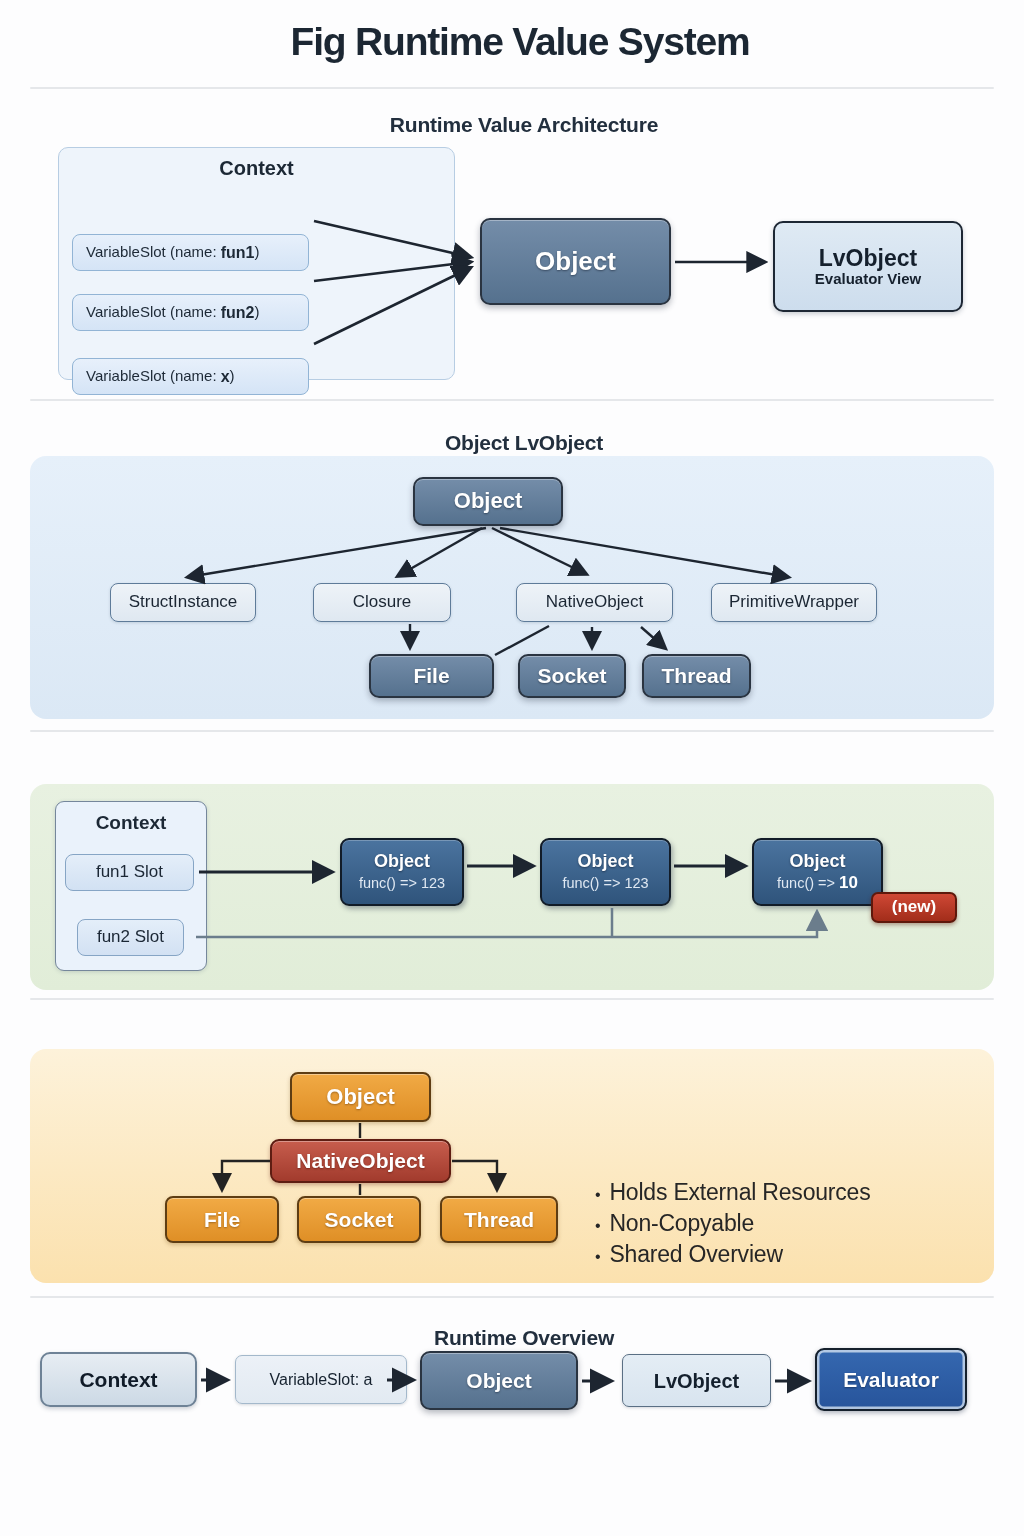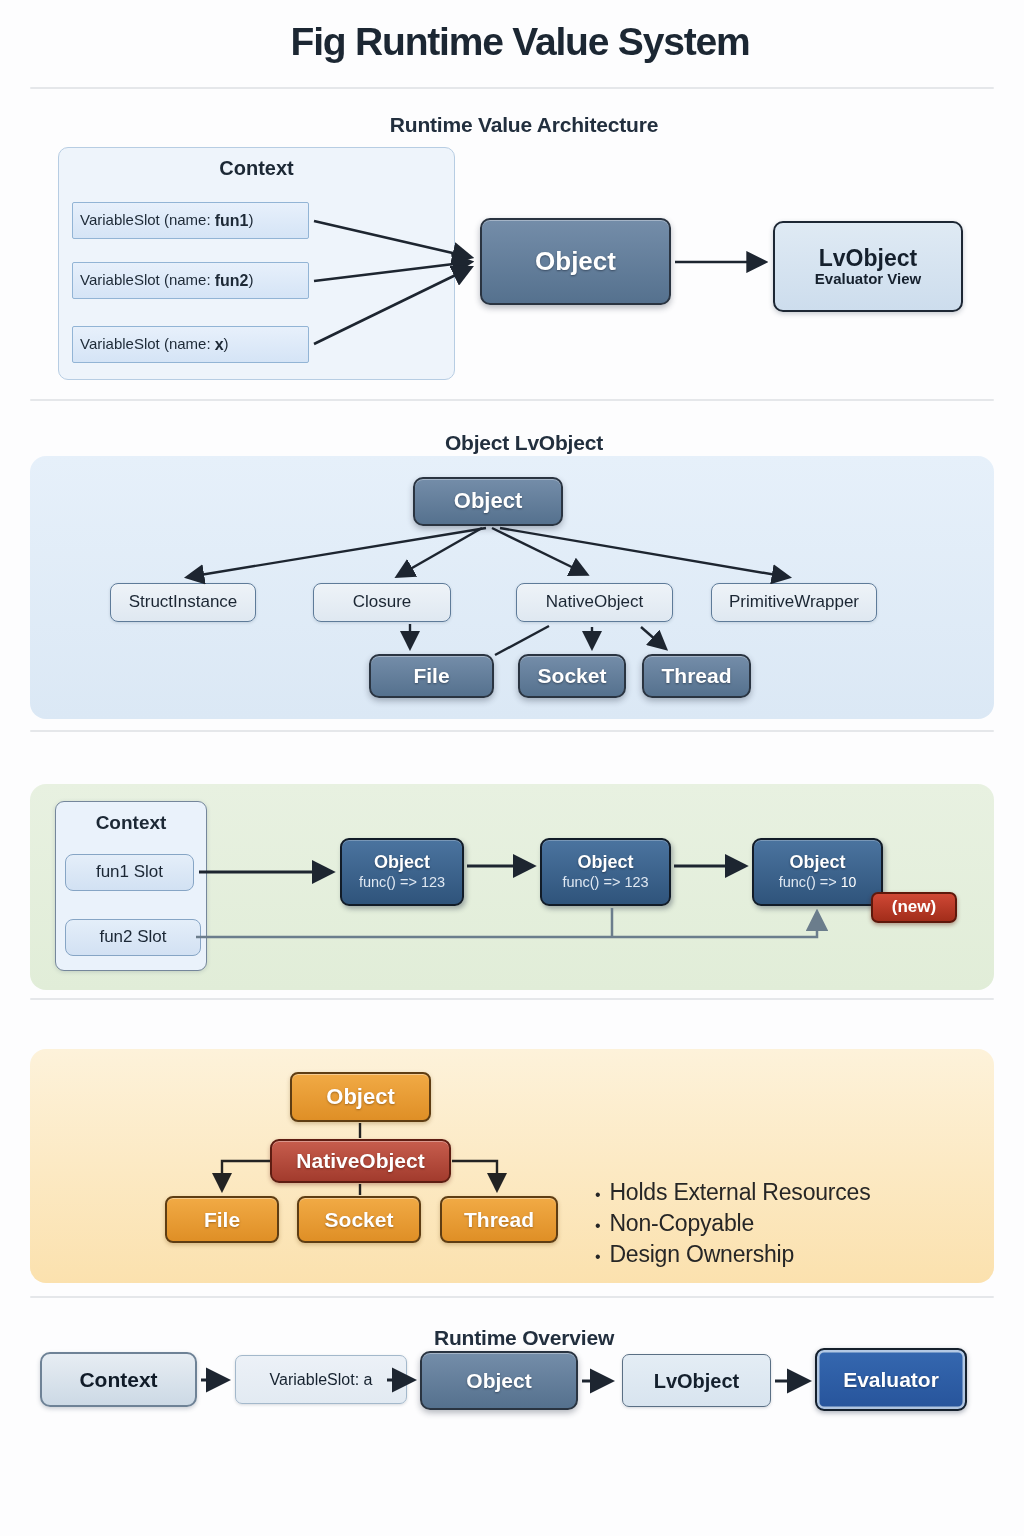--- a/index.html
+++ b/index.html
@@ -34,42 +34,42 @@
     box-shadow:0 3px 6px rgba(30,40,60,.32), inset 0 1px 0 rgba(255,255,255,.35);
     text-shadow:0 1px 2px rgba(20,30,45,.5);
   }
   .lightbox{
     background:linear-gradient(180deg,#eef3f8,#dfe8f1);
     border:1.5px solid #5e7b99;border-radius:8px;color:#1b2633;font-size:17px;
     box-shadow:0 1px 3px rgba(50,70,95,.18);
   }
   .slot{
     background:linear-gradient(180deg,#e7f0fb,#d5e4f6);
-    border:1.5px solid #92b4d5;border-radius:2px;color:#1d2936;
-    justify-content:flex-start;padding-left:7px;font-size:15px;
+    border:1.5px solid #92b4d5;border-radius:8px;color:#1d2936;
+    justify-content:flex-start;padding-left:13px;font-size:15px;margin-top:32px;
   }
   .slot b{font-weight:700;font-size:16px;margin-left:4px}
   .ctxpanel{
     background:#eaf2fb;border:1.5px solid #7c8fa3;border-color:#75879b;border-radius:9px;
     box-shadow:0 1px 4px rgba(60,80,100,.2);
   }
   .ctxtitle{position:absolute;width:100%;text-align:center;font-weight:700;color:#1c2835}
   .bslot{
     background:linear-gradient(180deg,#e4eef9,#d2e1f3);
     border:1.5px solid #86a5c5;border-radius:8px;color:#1b2735;font-size:17px;
   }
   .bind{
     background:linear-gradient(180deg,#4b749f,#2f547b);
     border:2px solid #121c28;border-radius:9px;flex-direction:column;color:#fff;
     box-shadow:2px 3px 5px rgba(30,40,60,.35), inset 0 1px 0 rgba(255,255,255,.25);
     gap:2px;
   }
   .bind .t{font-weight:700;font-size:18px;text-shadow:0 1px 2px rgba(10,20,35,.5)}
   .bind .d{font-size:14.5px;color:#dfe8f2}
-  .bind .d b{font-size:14px;color:#fff;font-weight:400}
+  .bind .d b{font-size:17px;color:#fff;font-weight:700}
   .lvbox{
     background:linear-gradient(180deg,#dfeaf4,#cddded);
     border:2.5px solid #1d2734;border-radius:10px;flex-direction:column;color:#15202d;
     box-shadow:0 2px 5px rgba(40,55,75,.25);
   }
   .badge{
     background:linear-gradient(180deg,#cf4835,#a22d1a);
     border:2px solid #5e180b;border-radius:7px;color:#fff;font-weight:700;font-size:17px;
     box-shadow:0 2px 4px rgba(90,25,10,.4);z-index:5;
   }
@@ -161,21 +161,21 @@
   <div class="box steel" style="left:518px;top:654px;width:108px;height:44px;font-size:21px">Socket</div>
   <div class="box steel" style="left:642px;top:654px;width:109px;height:44px;font-size:21px">Thread</div>
 
   <div class="hr" style="top:730px"></div>
 
   <div class="panel p3"></div>
 
   <div class="abs ctxpanel" style="left:55px;top:801px;width:152px;height:170px"></div>
   <div class="ctxtitle" style="left:55px;top:812px;width:152px;font-size:19px">Context</div>
   <div class="box bslot" style="left:65px;top:854px;width:129px;height:37px">fun1 Slot</div>
-  <div class="box bslot" style="left:65px;top:919px;width:136px;height:37px">fun2 Slot</div>
+  <div class="box bslot" style="left:77px;top:919px;width:107px;height:37px">fun2 Slot</div>
 
   <div class="box bind" style="left:340px;top:838px;width:124px;height:68px">
     <span class="t">Object</span>
     <span class="d"><span>func() =&gt; 123</span><b></b></span>
   </div>
   <div class="box bind" style="left:540px;top:838px;width:131px;height:68px">
     <span class="t">Object</span>
     <span class="d"><span>func() =&gt; 123</span><b></b></span>
   </div>
   <div class="box bind" style="left:752px;top:838px;width:131px;height:68px">
@@ -190,21 +190,21 @@
 
   <div class="box orange" style="left:290px;top:1072px;width:141px;height:50px;font-size:22px">Object</div>
   <div class="box red" style="left:270px;top:1139px;width:181px;height:44px;font-size:21px">NativeObject</div>
   <div class="box orange" style="left:165px;top:1196px;width:114px;height:47px;font-size:21px">File</div>
   <div class="box orange" style="left:297px;top:1196px;width:124px;height:47px;font-size:21px">Socket</div>
   <div class="box orange" style="left:440px;top:1196px;width:118px;height:47px;font-size:21px">Thread</div>
 
   <ul class="bullets">
     <li>Holds External Resources</li>
     <li>Non-Copyable</li>
-    <li>Design Ownership</li>
+    <li>Shared Overview</li>
   </ul>
 
   <div class="hr" style="top:1296px"></div>
 
   <h2 class="sh" style="top:1314px">Runtime Overview</h2>
 
   <div class="box ovctx" style="left:40px;top:1352px;width:157px;height:55px">Context</div>
   <div class="box ovvar" style="left:235px;top:1355px;width:172px;height:49px">VariableSlot: a</div>
   <div class="box steel" style="left:420px;top:1351px;width:158px;height:59px;font-size:21px">Object</div>
   <div class="box ovlv" style="left:622px;top:1354px;width:149px;height:53px">LvObject</div>

